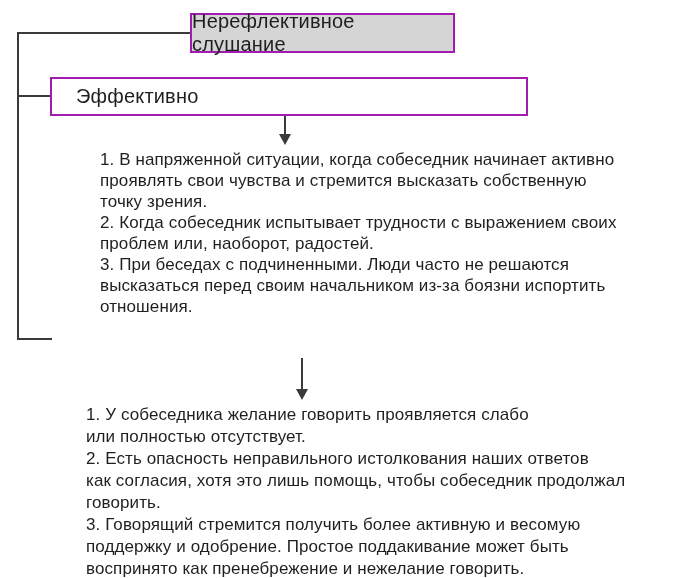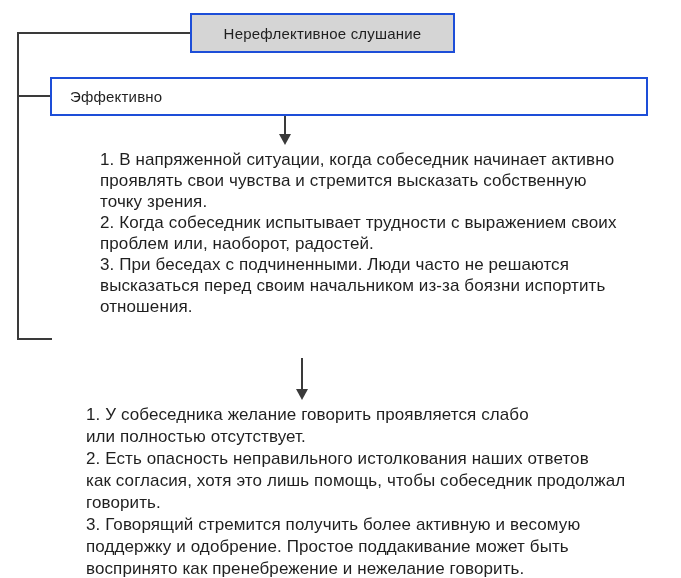--- a/index.html
+++ b/index.html
@@ -11,33 +11,33 @@
     font-family: "Liberation Sans", sans-serif;
     color: #1f1f1f;
     overflow: hidden;
   }
   .line { position: absolute; background: #3a3a3a; }
   .line.h { height: 2px; }
   .line.v { width: 2px; }
   .node {
     position: absolute;
     box-sizing: border-box;
-    border: 2px solid #1d4ed8;
+    border: 2px solid #a21caf;
     background: #ffffff;
     display: flex;
     align-items: center;
-    font-size: 15px;
+    font-size: 20px;
     letter-spacing: 0.2px;
   }
   .title-node {
     left: 190px; top: 13px; width: 265px; height: 40px;
     background: #d5d5d5;
     justify-content: center;
   }
-  .branch-node { left: 50px; width: 598px; padding-left: 18px; }
+  .branch-node { left: 50px; width: 478px; padding-left: 24px; }
   .node-effective { top: 77px; height: 39px; }
   .node-ineffective { top: 320px; height: 38px; }
   .arrow-stem { position: absolute; width: 2px; background: #3a3a3a; }
   .arrow-head {
     position: absolute; width: 0; height: 0;
     border-left: 6px solid transparent;
     border-right: 6px solid transparent;
     border-top: 11px solid #3a3a3a;
   }
   .textblock {

